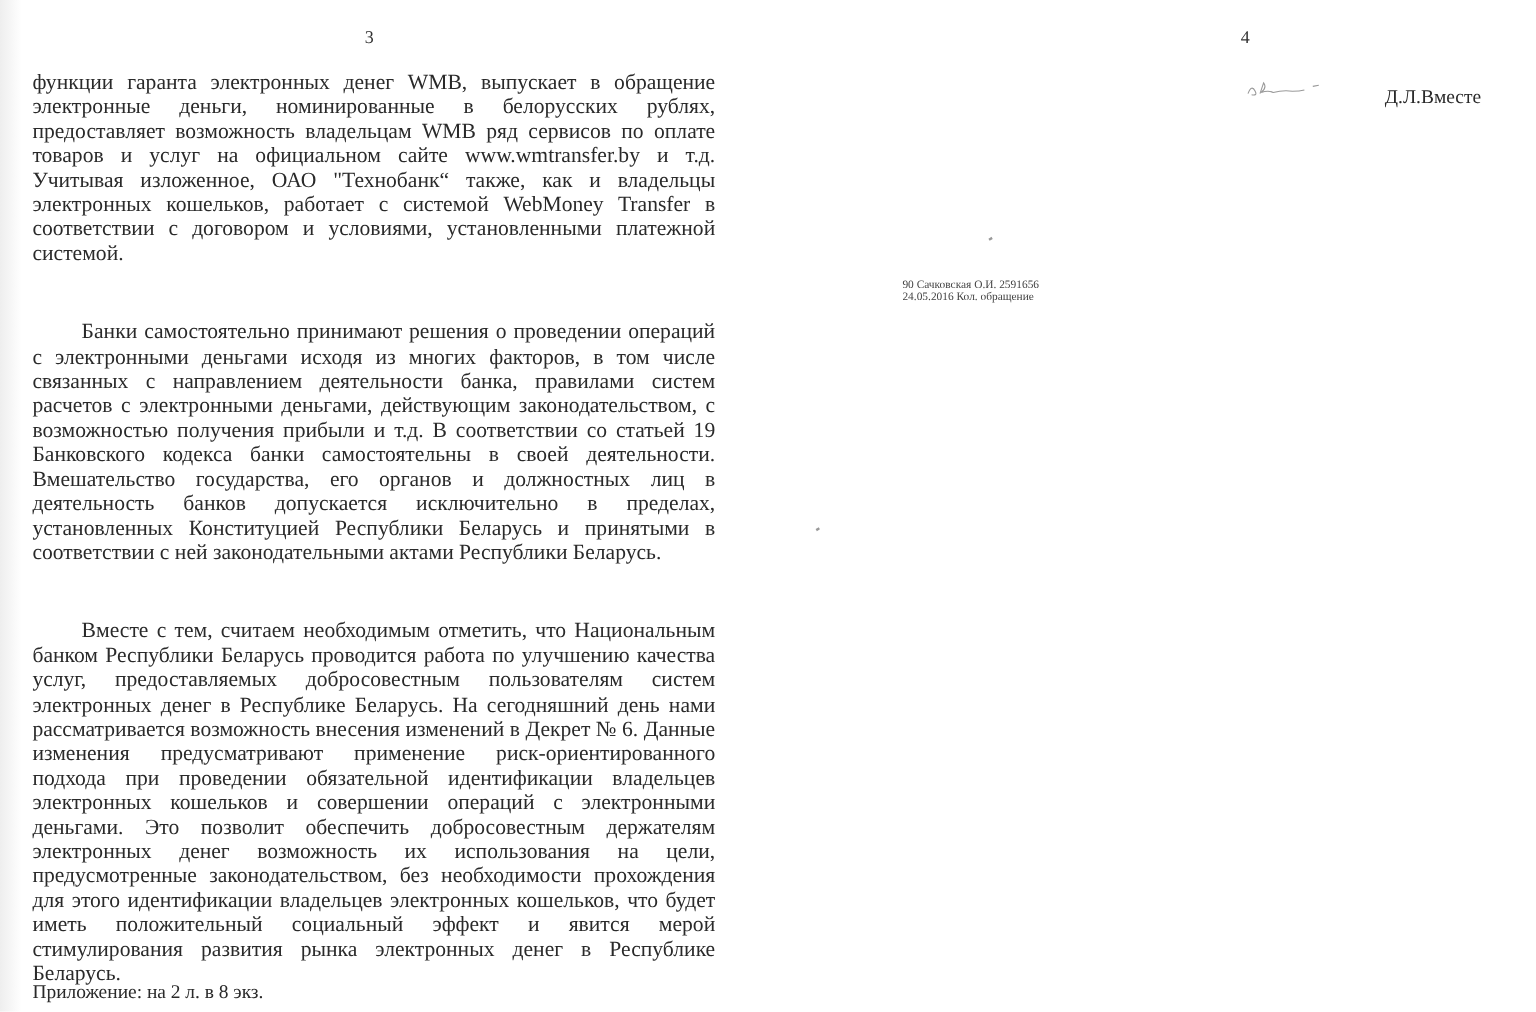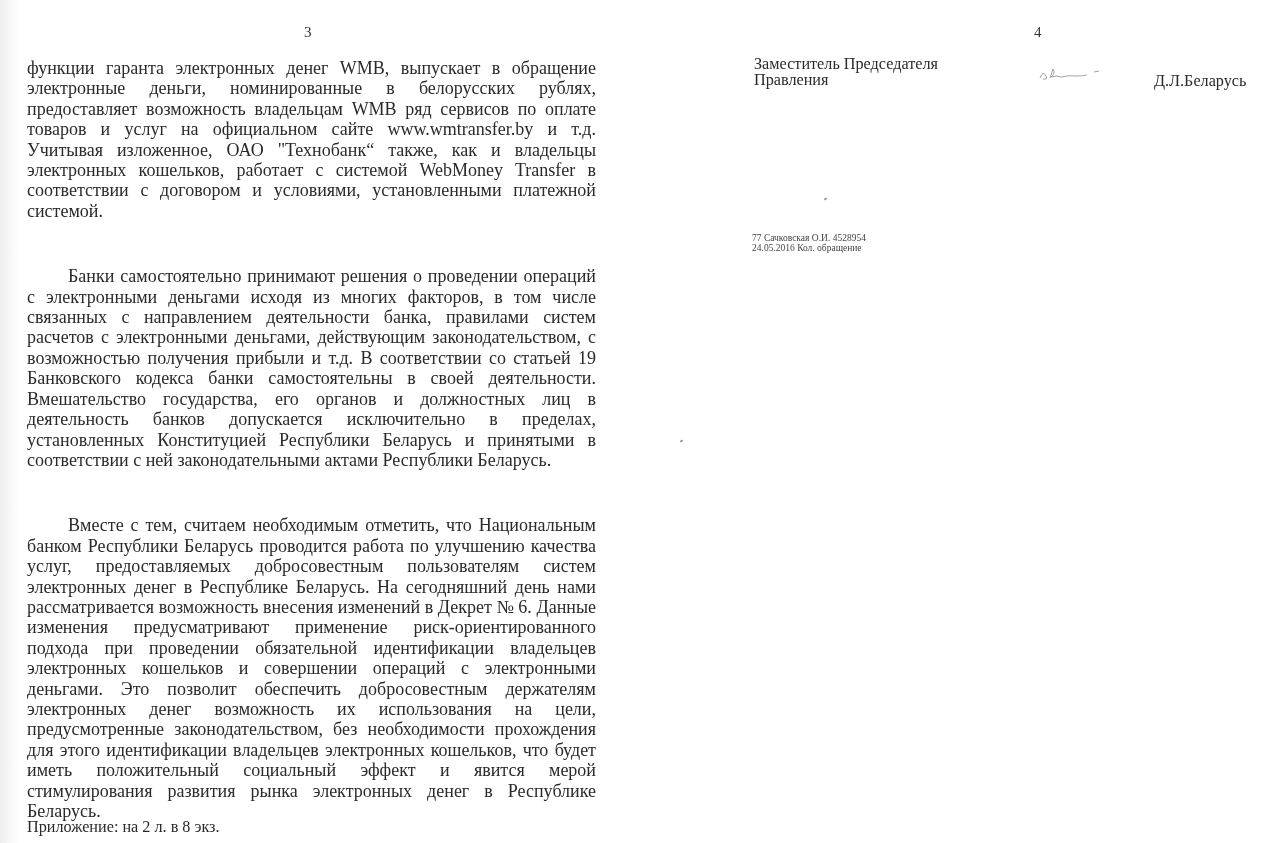--- a/index.html
+++ b/index.html
@@ -51,27 +51,23 @@
   <div class="body-text">
     <p>функции гаранта электронных денег WMB, выпускает в обращение электронные деньги, номинированные в белорусских рублях, предоставляет возможность владельцам WMB ряд сервисов по оплате товаров и услуг на официальном сайте www.wmtransfer.by и т.д. Учитывая изложенное, ОАО "Технобанк“ также, как и владельцы электронных кошельков, работает с системой WebMoney Transfer в соответствии с договором и условиями, установленными платежной системой.</p>
     <p class="indent">Банки самостоятельно принимают решения о проведении операций с электронными деньгами исходя из многих факторов, в том числе связанных с направлением деятельности банка, правилами систем расчетов с электронными деньгами, действующим законодательством, с возможностью получения прибыли и т.д. В соответствии со статьей 19 Банковского кодекса банки самостоятельны в своей деятельности. Вмешательство государства, его органов и должностных лиц в деятельность банков допускается исключительно в пределах, установленных Конституцией Республики Беларусь и принятыми в соответствии с ней законодательными актами Республики Беларусь.</p>
     <p class="indent">Вместе с тем, считаем необходимым отметить, что Национальным банком Республики Беларусь проводится работа по улучшению качества услуг, предоставляемых добросовестным пользователям систем электронных денег в Республике Беларусь. На сегодняшний день нами рассматривается возможность внесения изменений в Декрет № 6. Данные изменения предусматривают применение риск-ориентированного подхода при проведении обязательной идентификации владельцев электронных кошельков и совершении операций с электронными деньгами. Это позволит обеспечить добросовестным держателям электронных денег возможность их использования на цели, предусмотренные законодательством, без необходимости прохождения для этого идентификации владельцев электронных кошельков, что будет иметь положительный социальный эффект и явится мерой стимулирования развития рынка электронных денег в Республике Беларусь.</p>
   </div>
   <div class="attachment">Приложение: на 2 л. в 8 экз.</div>
 </div>
 
 <div class="page page-right">
   <div class="page-number pn-right">4</div>
-  <div class="signature-title">
-    <div>Заместитель Председателя</div>
-    <div>Правления</div>
-  </div>
   <svg class="signature-mark" viewBox="0 0 70 16">
     <path d="M2 12 q3 -8 6 -2 q2 4 -3 3 M12 12 l3 -9 q3 4 -2 8 q6 -2 10 0 q8 -2 16 -1 q6 0 10 -1 M56 6 l5 -1" fill="none" stroke="#999" stroke-width="0.9"></path>
   </svg>
-  <div class="signature-name">Д.Л.Беларусь</div>
+  <div class="signature-name">Д.Л.Вместе</div>
   <div class="executor">
-    <div>77 Сачковская О.И. 4528954</div>
+    <div>90 Сачковская О.И. 2591656</div>
     <div>24.05.2016 Кол. обращение</div>
   </div>
   <div class="speck" style="left:184px; top:198px;"></div>
   <div class="speck" style="left:40px; top:440px;"></div>
 </div>
 
 </body></html>

